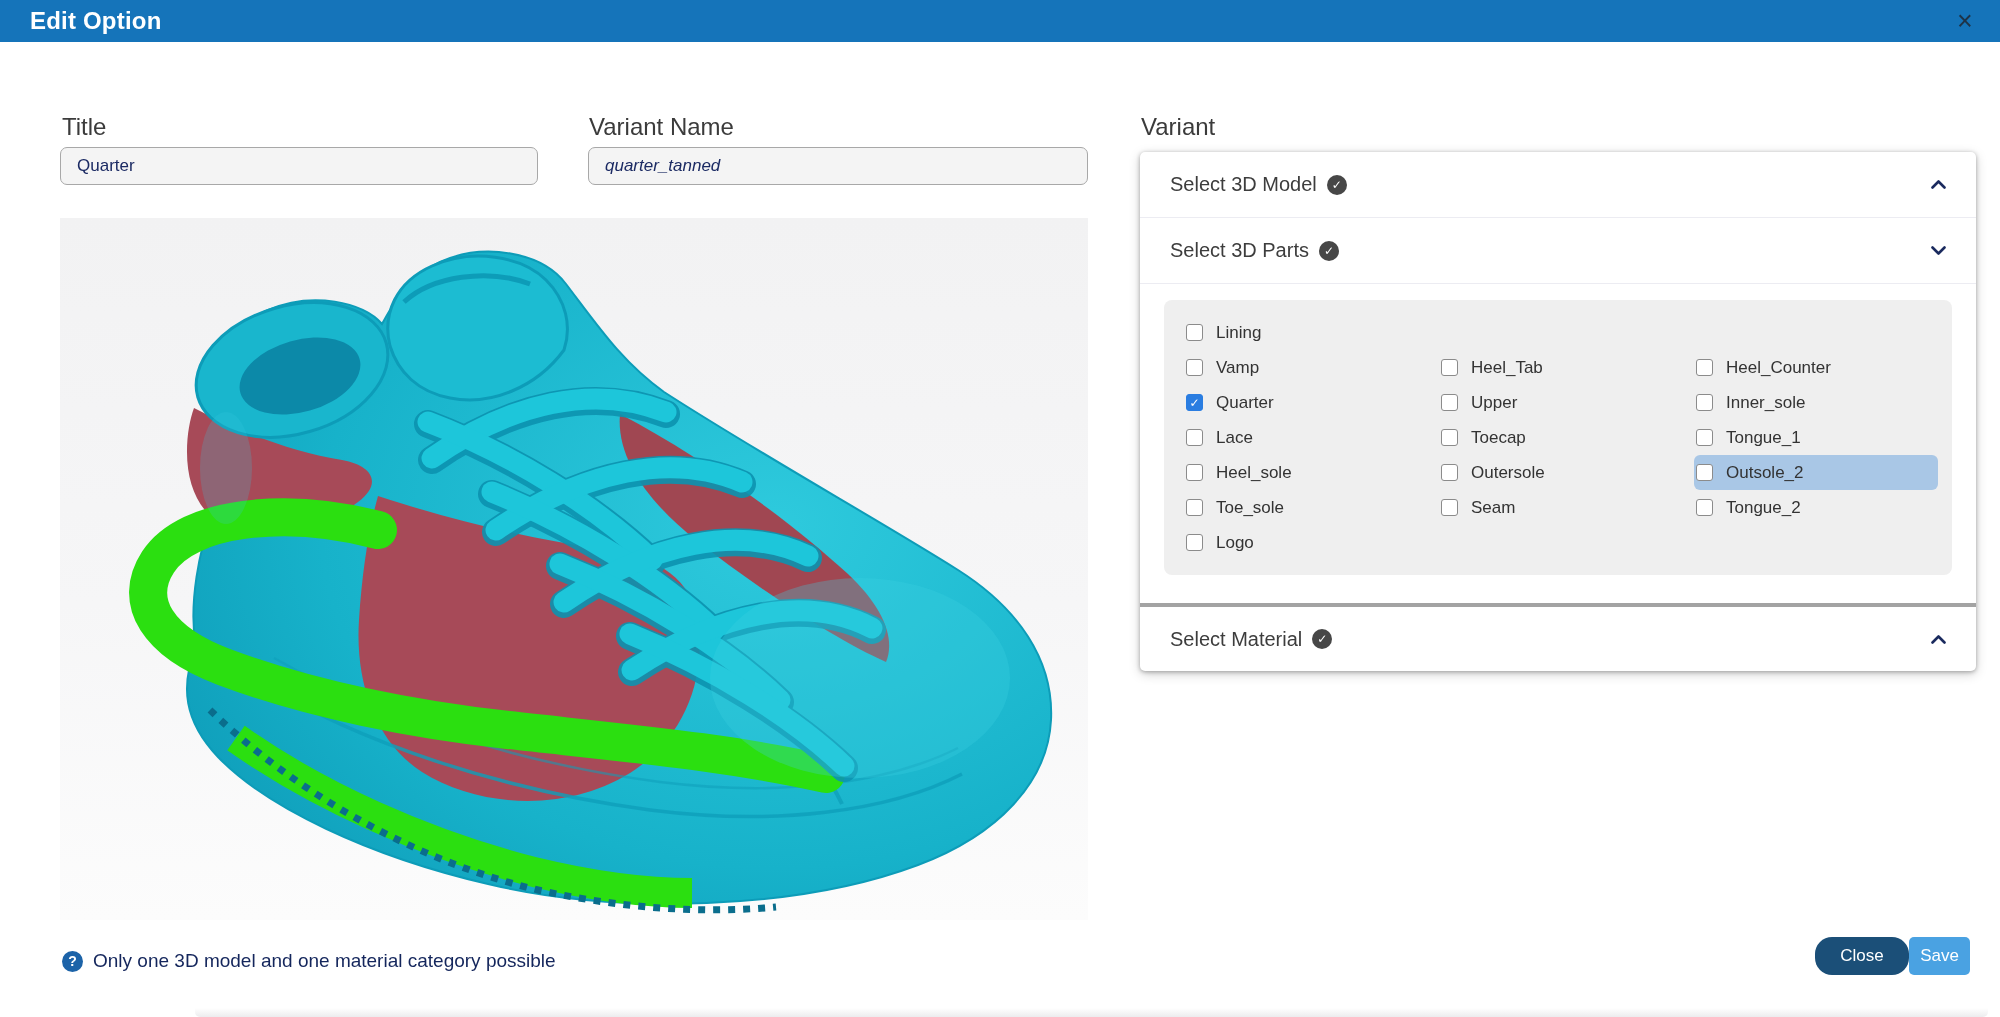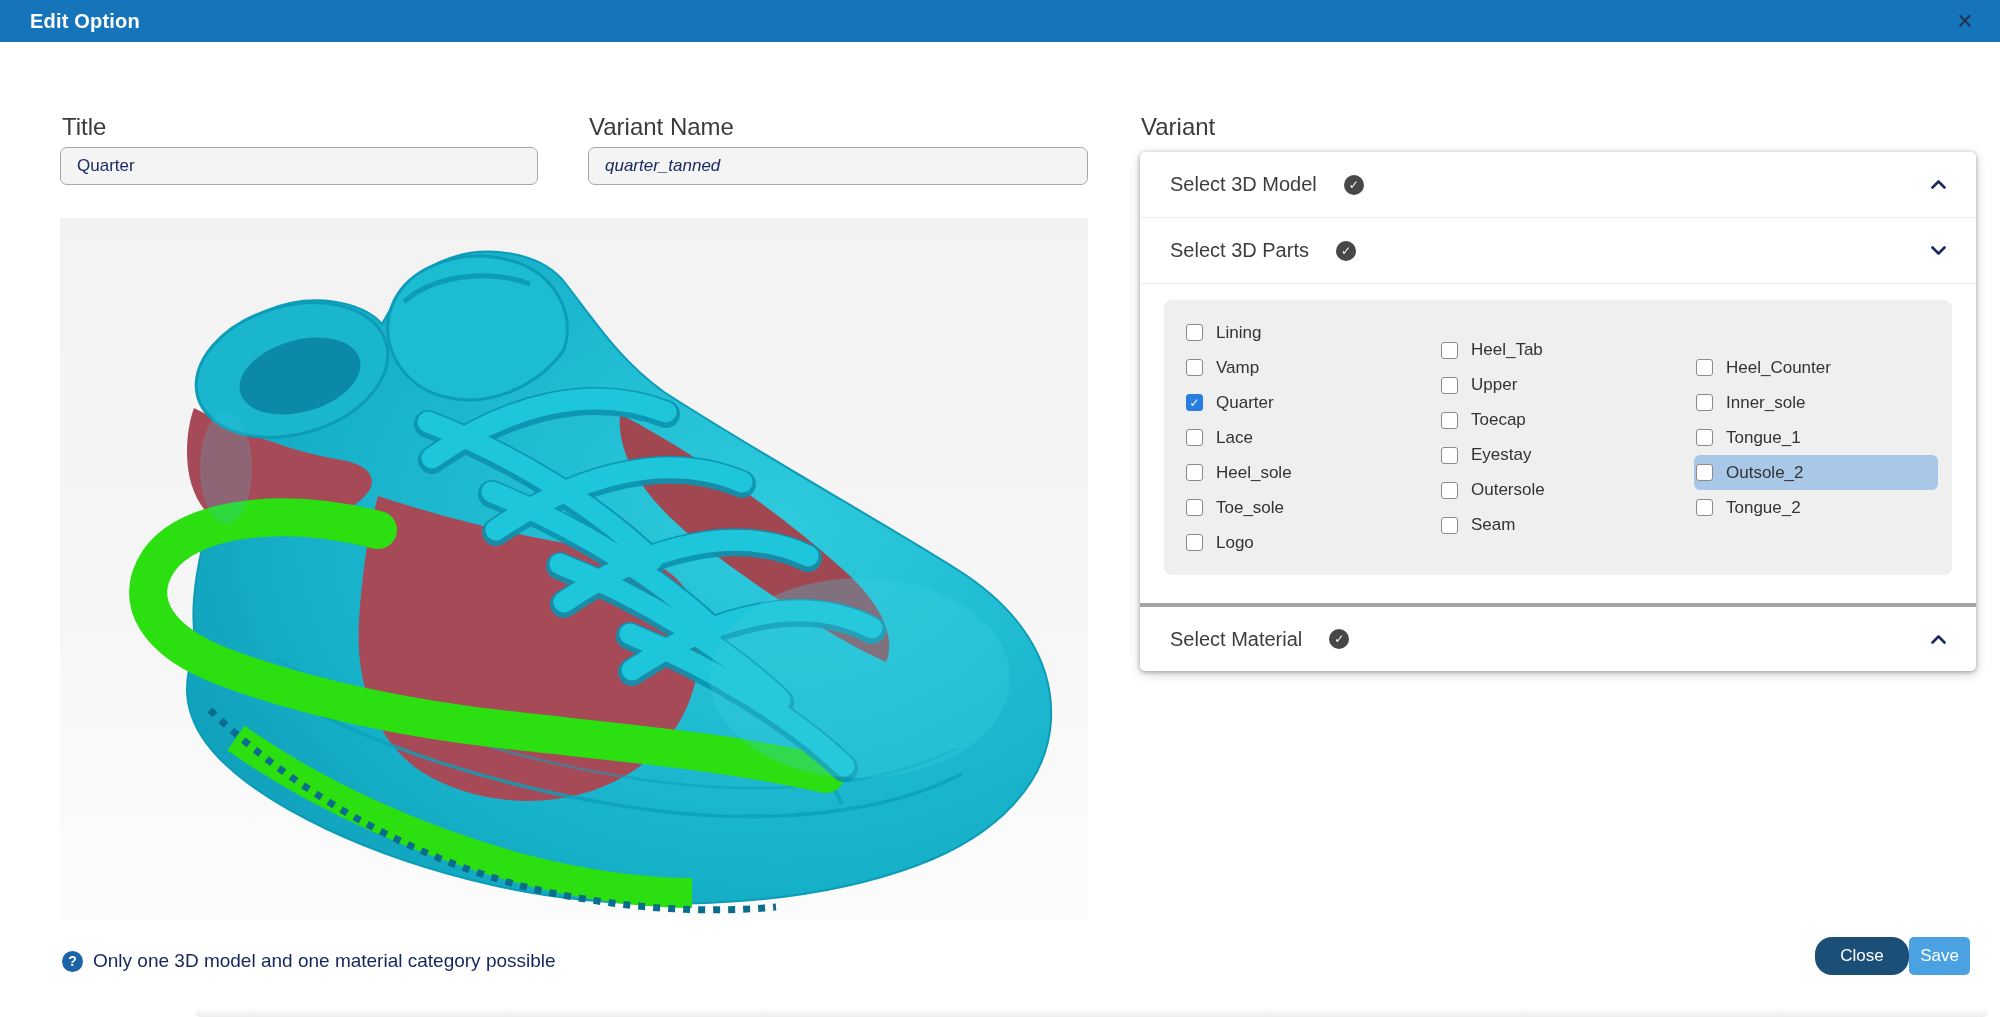--- a/index.html
+++ b/index.html
@@ -5,21 +5,21 @@
   html,body{margin:0;padding:0;}
   body{
     width:2000px;height:1017px;position:relative;background:#ffffff;
     font-family:"Liberation Sans","DejaVu Sans",sans-serif;overflow:hidden;
   }
   
   .modal-header{
     position:absolute;top:0;left:0;width:2000px;height:42px;background:#1574ba;
     display:flex;align-items:center;box-sizing:border-box;padding-left:30px;
   }
-  .modal-title{color:#ffffff;font-size:20px;font-weight:700;letter-spacing:.2px;}
+  .modal-title{color:#ffffff;font-size:24px;font-weight:700;letter-spacing:.2px;}
   .close-x{
     position:absolute;right:18px;top:0;height:42px;width:34px;display:flex;
     align-items:center;justify-content:center;color:#1e3347;font-size:27px;
     font-weight:400;cursor:pointer;line-height:1;
   }
   
   .field-label{position:absolute;font-size:24px;color:#3b3b3b;}
   #title-label{left:62px;top:113px;}
   #variant-name-label{left:589px;top:113px;}
   #variant-label{left:1141px;top:113px;}
@@ -36,21 +36,20 @@
     background:linear-gradient(180deg,#f2f2f3 0%,#f6f6f7 55%,#fcfcfc 100%);
   }
   
   .card{
     position:absolute;left:1140px;top:152px;width:836px;background:#ffffff;
     border-radius:5px;box-shadow:0 1px 4px rgba(0,0,0,.30),0 3px 12px rgba(0,0,0,.18);
   }
   .section-header{
     display:flex;align-items:center;height:65px;padding:0 30px;cursor:pointer;
     border-bottom:1px solid #ececf2;
-    gap:17px;
   }
   .section-header.last{border-bottom:none;border-top:4px solid #a3a3a3;height:64px;}
   .section-title{font-size:20px;color:#3d3d3d;}
   .badge{
     width:20px;height:20px;border-radius:50%;background:#474747;color:#ffffff;
     display:flex;align-items:center;justify-content:center;font-size:12px;
     margin-left:10px;font-weight:700;flex:0 0 auto;
   }
   .chevron{margin-left:auto;display:flex;align-items:center;}
   
@@ -248,24 +247,20 @@
         <div class="part-row">
           <span class="cb"></span>
           <span class="part-label">Upper</span>
         </div>
         <div class="part-row">
           <span class="cb"></span>
           <span class="part-label">Toecap</span>
         </div>
         <div class="part-row">
           <span class="cb"></span>
-          <span class="part-label">Eyestay</span>
-        </div>
-        <div class="part-row">
-          <span class="cb"></span>
           <span class="part-label">Outersole</span>
         </div>
         <div class="part-row">
           <span class="cb"></span>
           <span class="part-label">Seam</span>
         </div>
       </div>
     <div class="parts-col c3">
         <div class="part-row">
           <span class="cb"></span>

